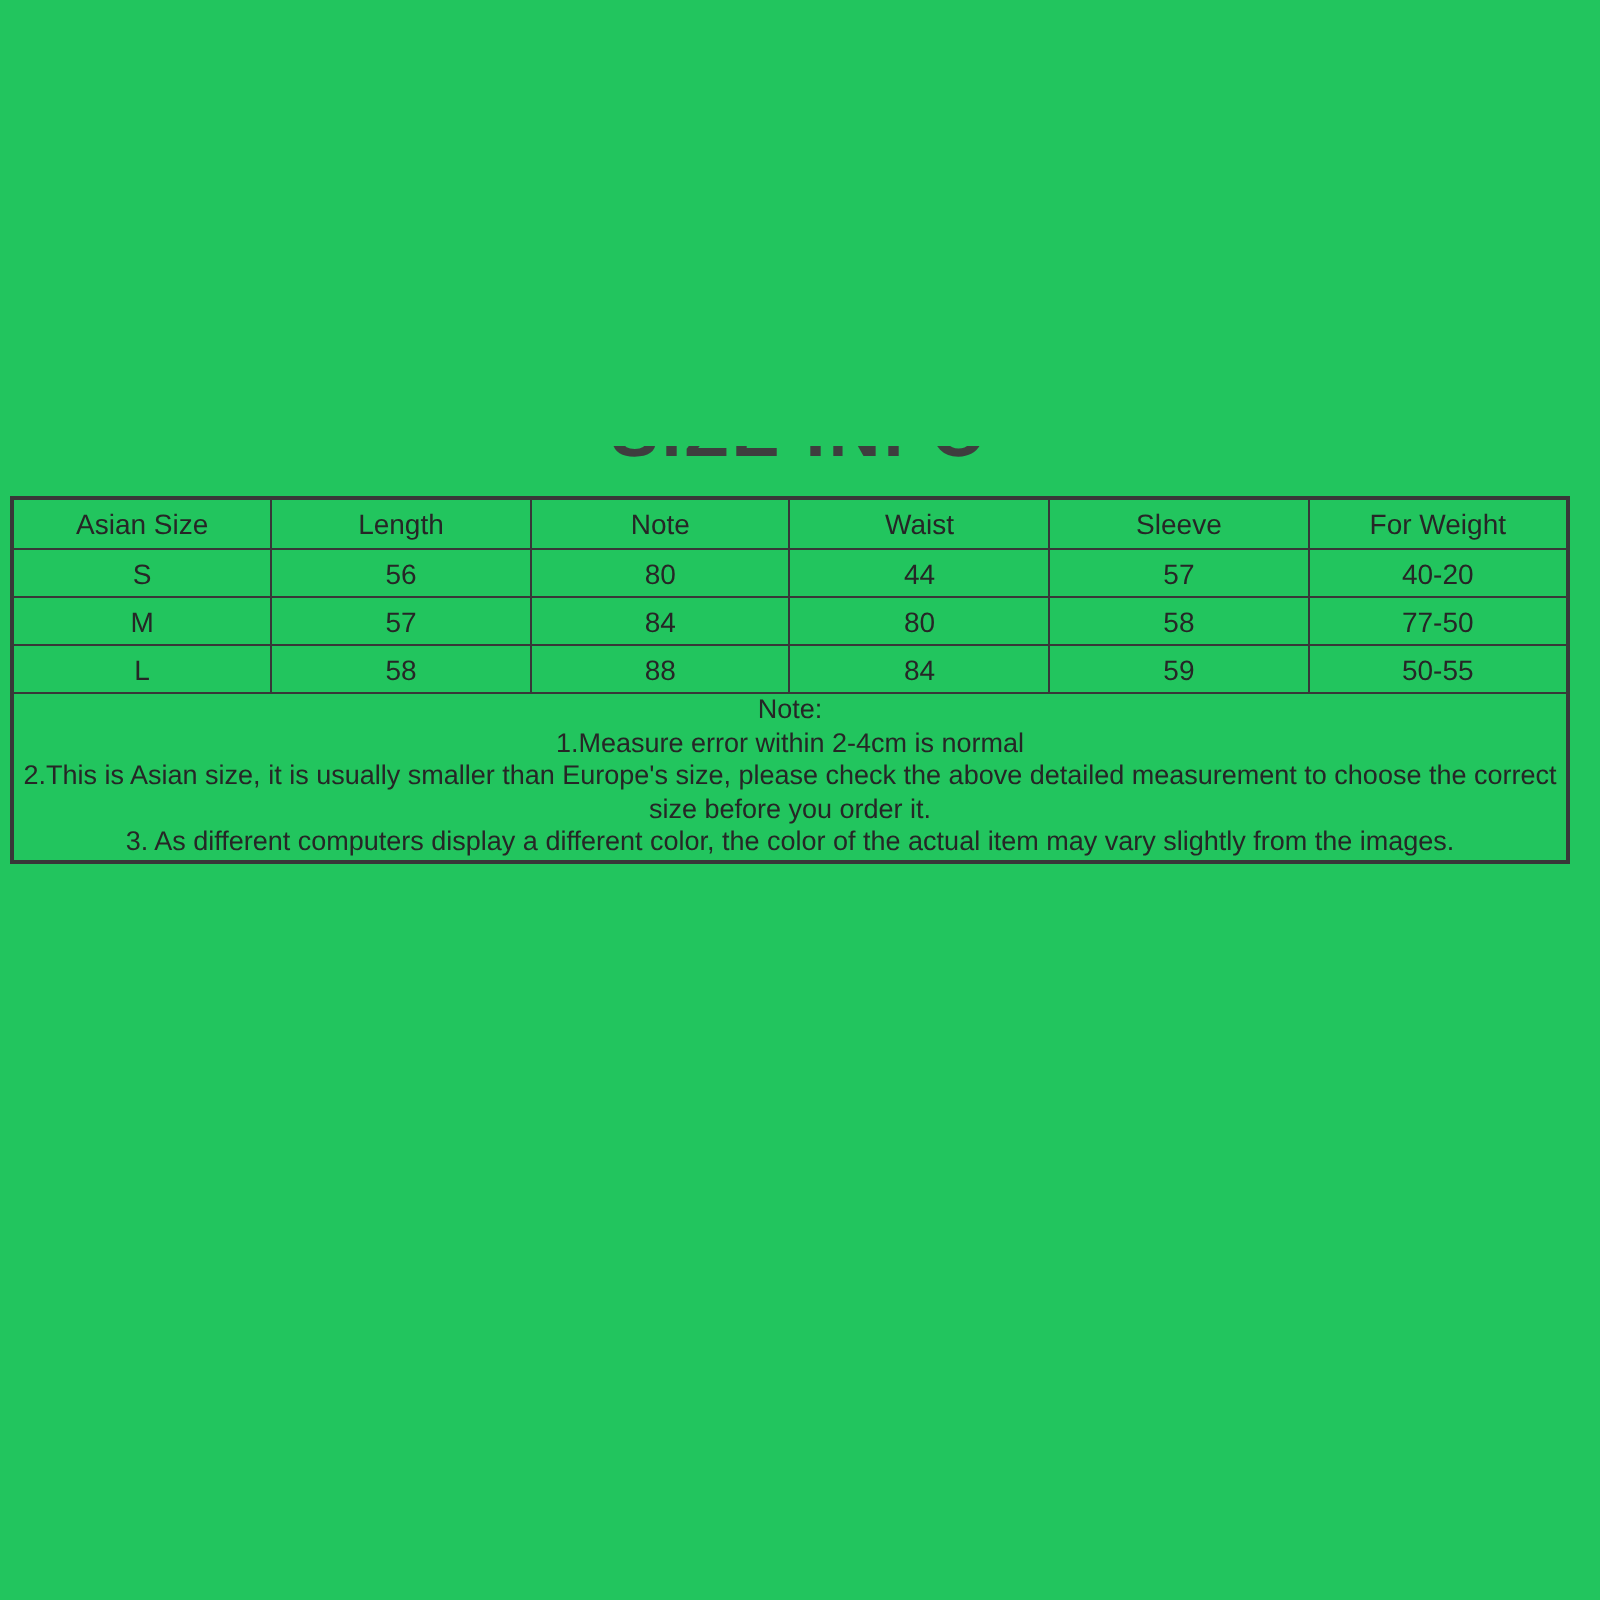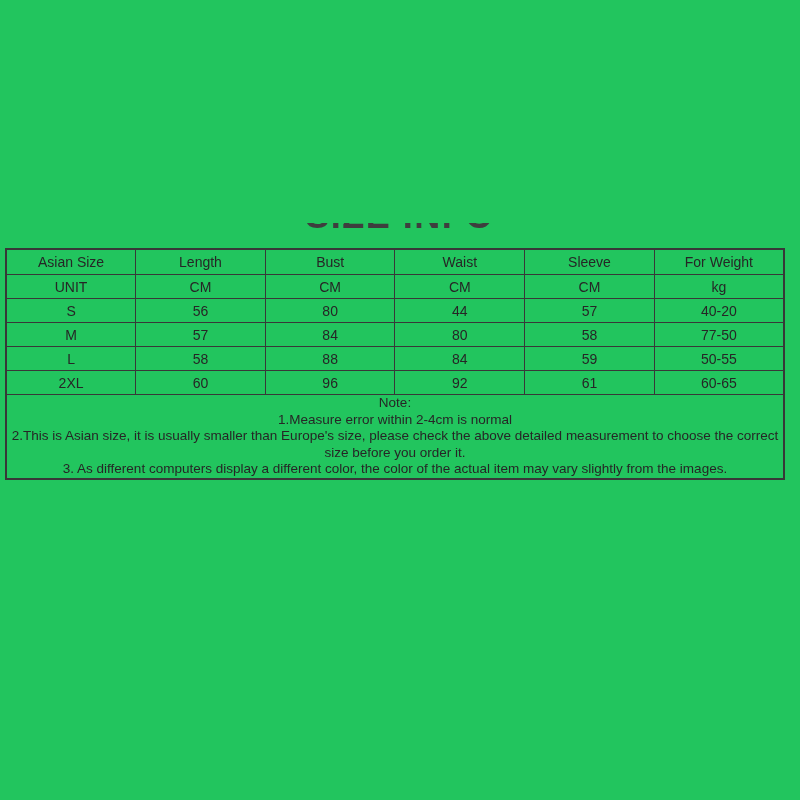--- a/index.html
+++ b/index.html
@@ -81,32 +81,24 @@
 
   <div class="title-clip">
     <h1>SIZE INFO</h1>
   </div>
 
   <table class="size-table">
     <thead>
         <tr class="header-row">
           <td>Asian Size</td>
           <td>Length</td>
-          <td>Bust</td>
+          <td>Note</td>
           <td>Waist</td>
           <td>Sleeve</td>
           <td>For Weight</td>
-        </tr>
-        <tr class="unit-row">
-          <td>UNIT</td>
-          <td>CM</td>
-          <td>CM</td>
-          <td>CM</td>
-          <td>CM</td>
-          <td>kg</td>
         </tr>
       </thead>
     <tbody>
         <tr class="data-row">
           <td>S</td>
           <td>56</td>
           <td>80</td>
           <td>44</td>
           <td>57</td>
           <td>40-20</td>
@@ -120,28 +112,20 @@
           <td>77-50</td>
         </tr>
         <tr class="data-row">
           <td>L</td>
           <td>58</td>
           <td>88</td>
           <td>84</td>
           <td>59</td>
           <td>50-55</td>
         </tr>
-        <tr class="data-row">
-          <td>2XL</td>
-          <td>60</td>
-          <td>96</td>
-          <td>92</td>
-          <td>61</td>
-          <td>60-65</td>
-        </tr>
       </tbody>
     <tfoot>
       <tr>
         <td class="notes-cell" colspan="6">
           <div class="note-heading">Note:</div>
           <div>
               <div class="note-line">1.Measure error within 2-4cm is normal</div>
               <div class="note-line">2.This is Asian size, it is usually smaller than Europe's size, please check the above detailed measurement to choose the correct size before you order it.</div>
               <div class="note-line">3. As different computers display a different color, the color of the actual item may vary slightly from the images.</div>
             </div>

